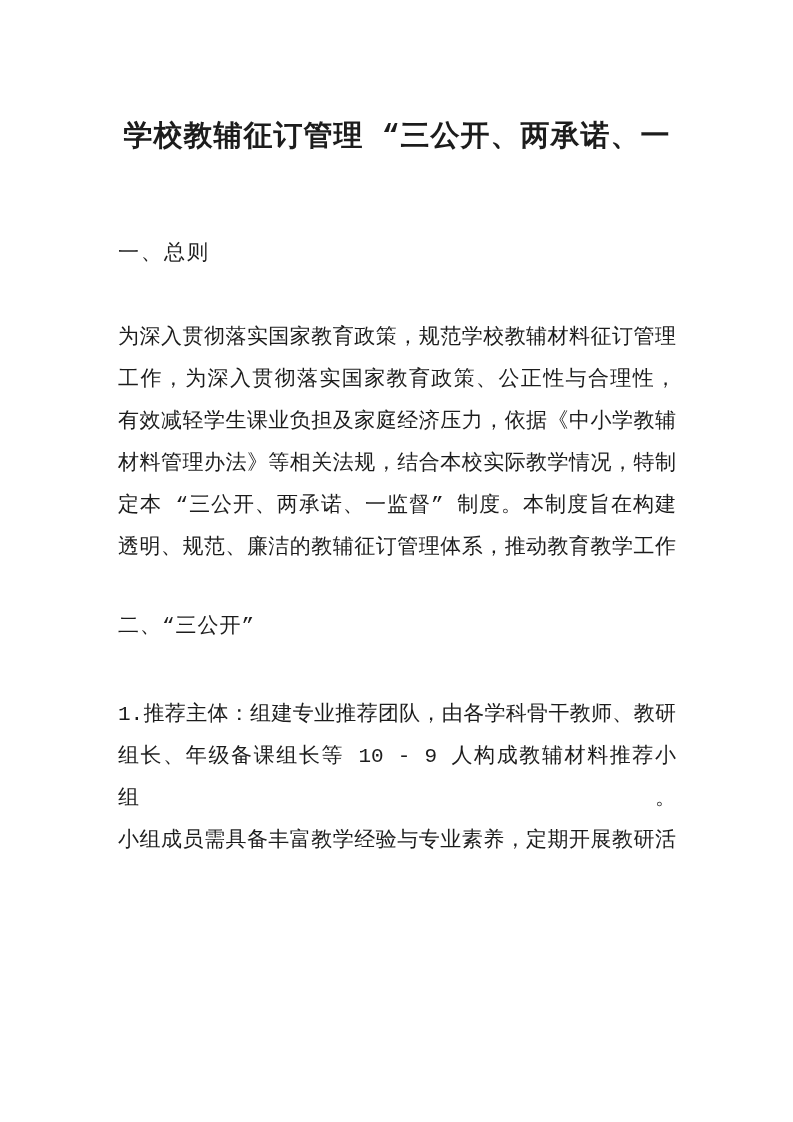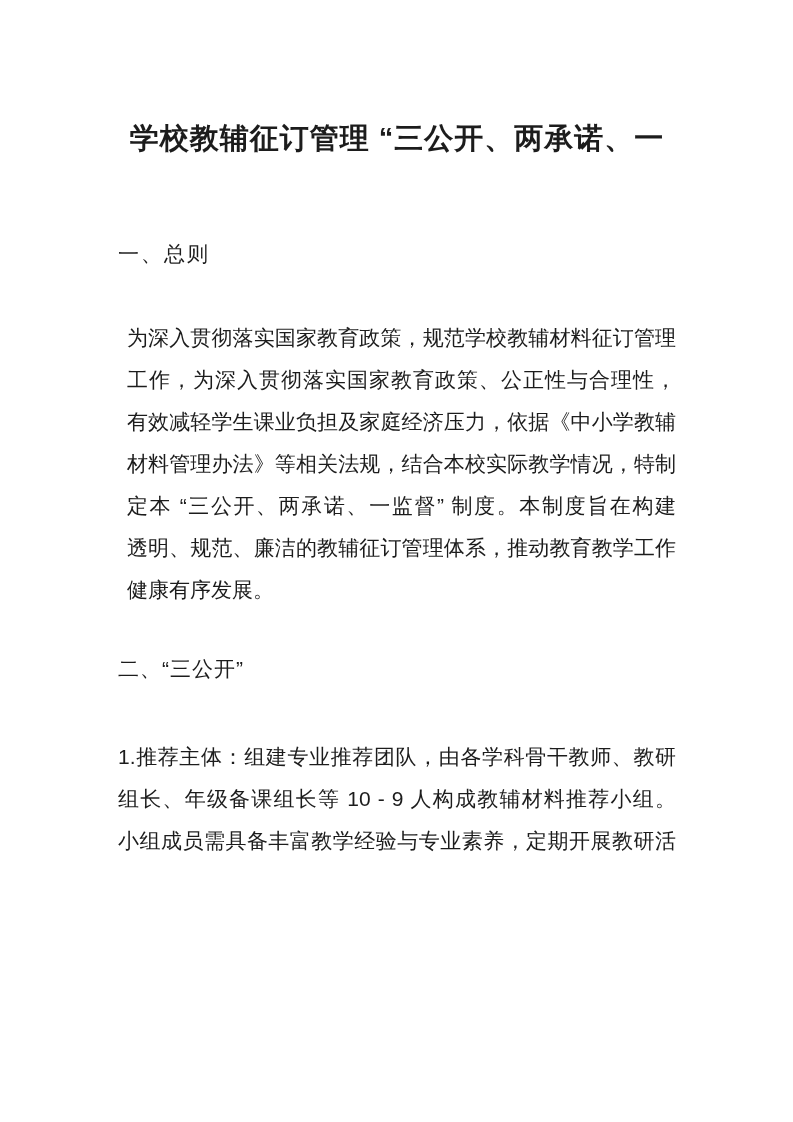--- a/index.html
+++ b/index.html
@@ -6,21 +6,21 @@
     margin: 0;
     padding: 0;
     background: #ffffff;
   }
   .page {
     position: relative;
     width: 793px;
     height: 1122px;
     background: #ffffff;
     overflow: hidden;
-    font-family: Liberation Sans, sans-serif;
+    font-family: Liberation Mono, monospace;
     color: #1c1c1c;
     box-sizing: border-box;
   }
   .content {
     padding-left: 118px;
     padding-right: 117px;
   }
   .doc-title {
     margin-top: 114px;
     font-size: 29px;
@@ -32,21 +32,21 @@
   .heading-l1 {
     margin-top: 71px;
     font-size: 21px;
     line-height: 42px;
     letter-spacing: 2px;
   }
   .paragraph {
     font-size: 21px;
     line-height: 42px;
   }
-  .para-1 { margin-top: 42px; margin-left: 9px; }
+  .para-1 { margin-top: 42px; }
   .heading-l2 {
     margin-top: 37px;
     font-size: 21px;
     line-height: 42px;
     letter-spacing: 1px;
   }
   .subheading {
     margin-top: 37px;
     font-size: 21px;
     line-height: 42px;
@@ -75,21 +75,20 @@
 
     <div class="heading-l1">一、总则</div>
 
     <div class="paragraph para-1">
       <div class="line">为深入贯彻落实国家教育政策，规范学校教辅材料征订管理</div>
       <div class="line">工作，为深入贯彻落实国家教育政策、公正性与合理性，</div>
       <div class="line">有效减轻学生课业负担及家庭经济压力，依据《中小学教辅</div>
       <div class="line">材料管理办法》等相关法规，结合本校实际教学情况，特制</div>
       <div class="line">定本 “三公开、两承诺、一监督” 制度。本制度旨在构建</div>
       <div class="line">透明、规范、廉洁的教辅征订管理体系，推动教育教学工作</div>
-      <div class="line para-end">健康有序发展。</div>
     </div>
 
     <div class="heading-l2">二、“三公开”</div>
 
 
     <div class="paragraph para-2">
       <div class="line">1.推荐主体：组建专业推荐团队，由各学科骨干教师、教研</div>
       <div class="line">组长、年级备课组长等 10 - 9 人构成教辅材料推荐小组。</div>
       <div class="line">小组成员需具备丰富教学经验与专业素养，定期开展教研活</div>
     </div>

